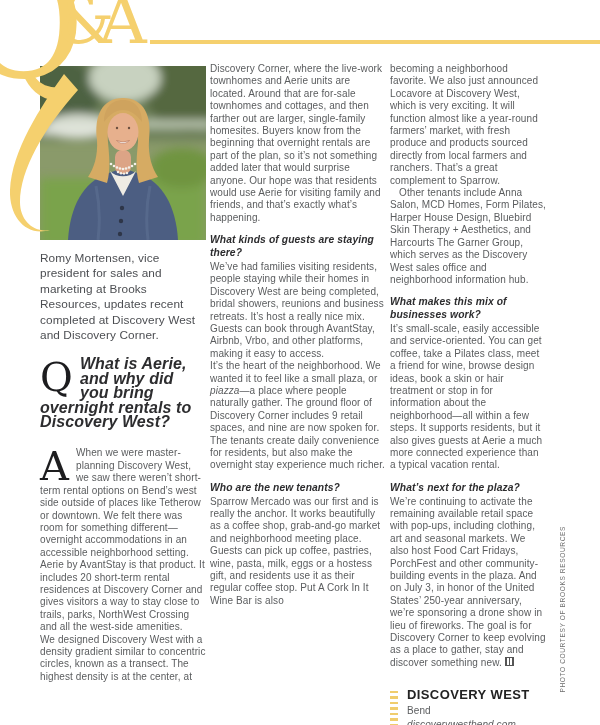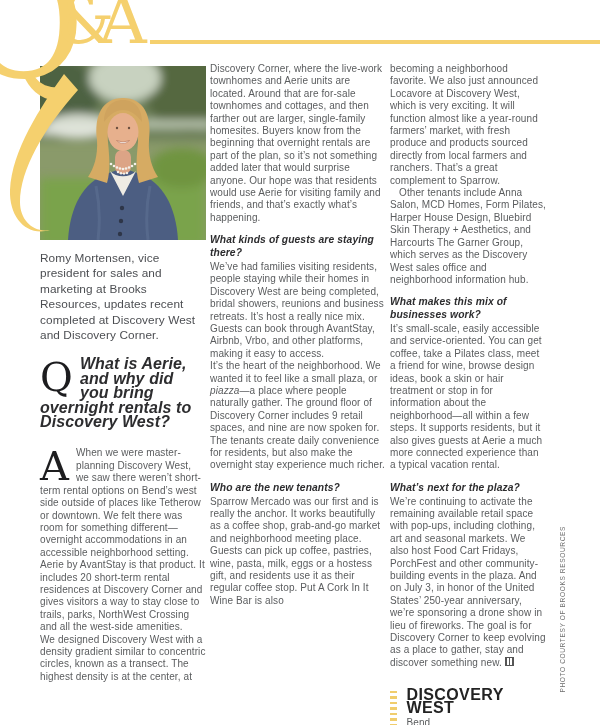--- a/index.html
+++ b/index.html
@@ -37,21 +37,21 @@
 
   
   .end-mark { display:inline-block; width:7px; height:7px; border:1px solid #555; vertical-align:baseline; margin-left:3px;
     background:repeating-linear-gradient(90deg,#555 0 1px, transparent 1px 3px); }
 
   
   .infobox { display:flex; margin-top:20px; }
   .infobox-stripe { width:8px; height:46px; margin-top:2px;
     background:repeating-linear-gradient(180deg,#F0CD6D 0 2.5px, rgba(0,0,0,0) 2.5px 5.5px); }
   .infobox-text { margin-left:9px; }
-  .infobox-name { font-weight:bold; font-size:16px; color:#232323; letter-spacing:0.4px; }
+  .infobox-name { font-weight:bold; font-size:13px; color:#232323; letter-spacing:0.4px; }
   .infobox-city { font-size:10px; color:#5a5c5e; margin-top:3px; }
   .infobox-site { font-size:10px; color:#5a5c5e; font-style:italic; margin-top:2px; }
 
   
   .photo-credit { position:absolute; right:34px; bottom:32px; writing-mode:vertical-rl; transform:rotate(180deg);
     font-size:6.6px; letter-spacing:0.6px; color:#6e6e6e; white-space:nowrap; }
 
   
   .footer { position:absolute; left:40px; top:696px; display:flex; align-items:baseline; }
   .page-number { font-size:12.5px; color:#b91c1c;margin-top:32px; }

